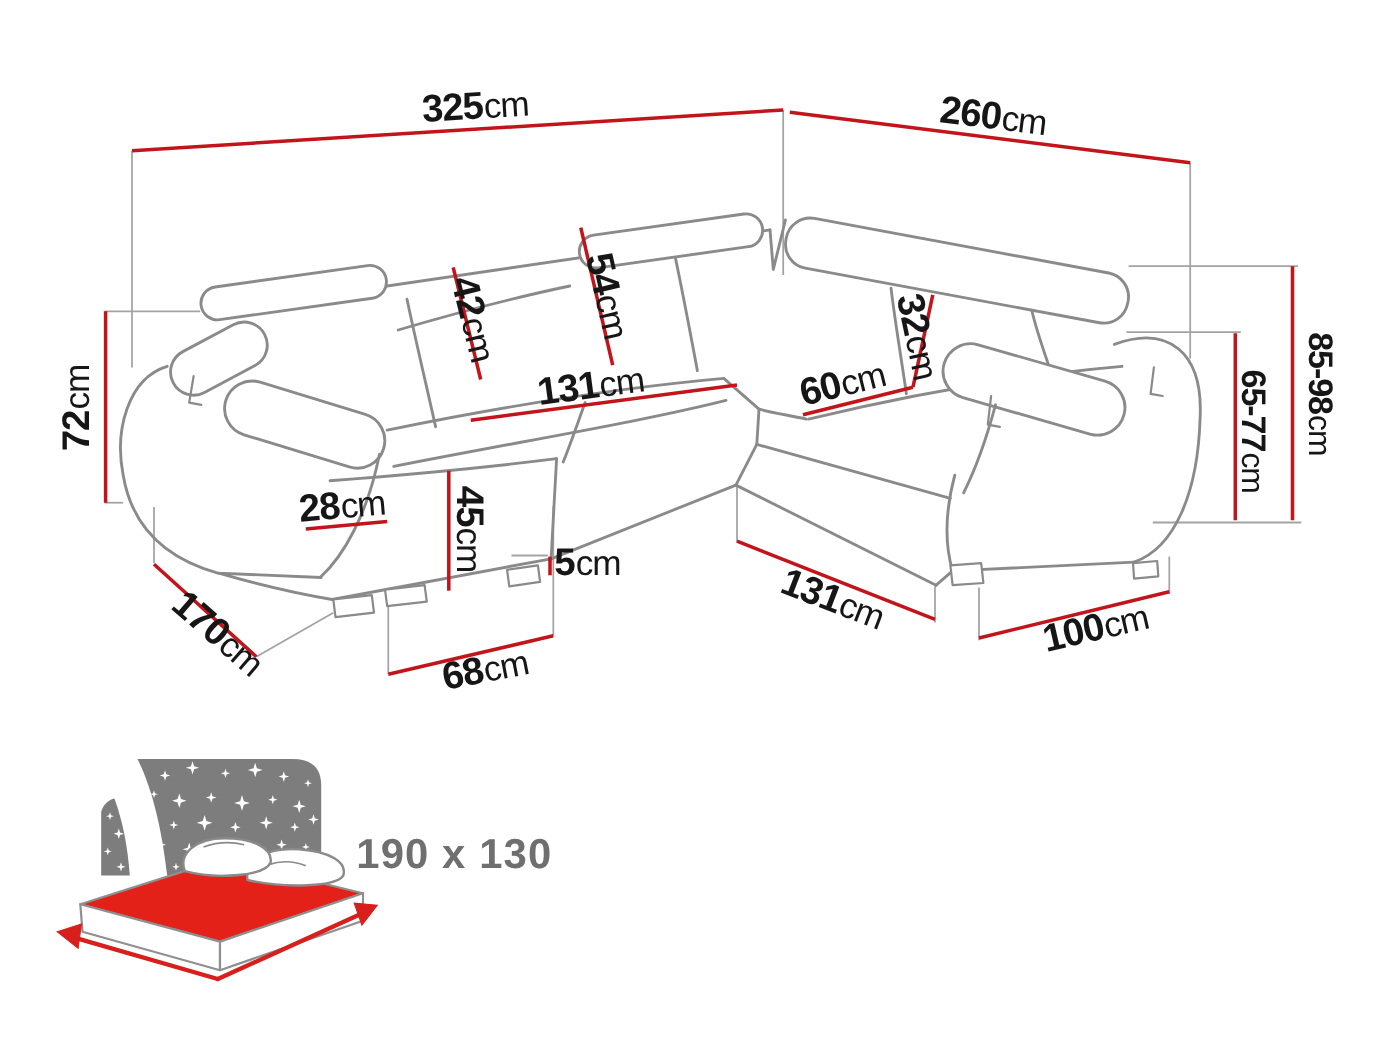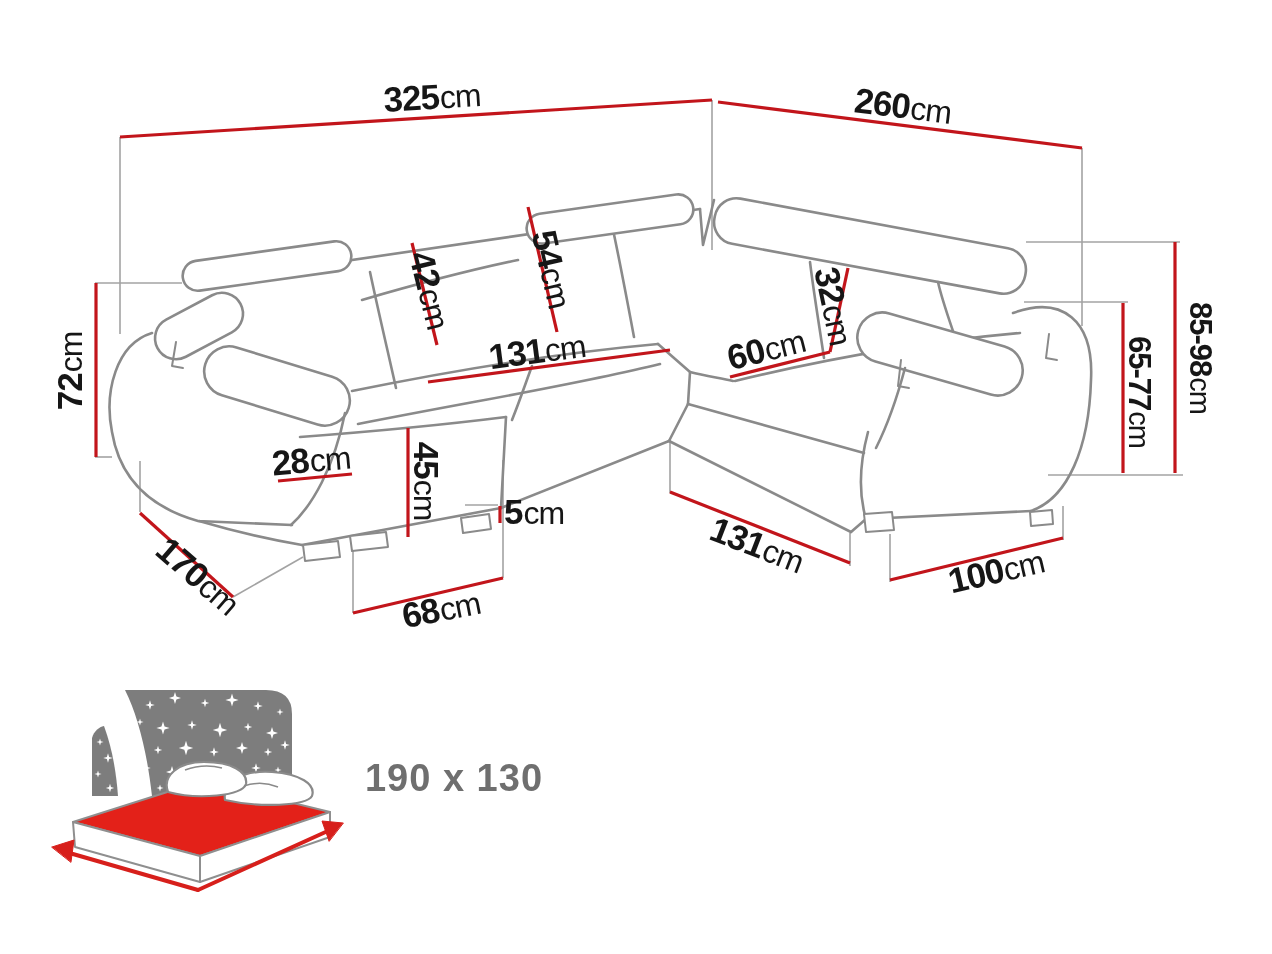--- a/index.html
+++ b/index.html
@@ -5,21 +5,21 @@
   html,body{margin:0;padding:0;background:#fff;}
   .stage{position:relative;width:1272px;height:954px;background:#ffffff;overflow:hidden;
          font-family:"Liberation Sans",sans-serif;}
   .stage svg{position:absolute;left:0;top:0;}
   
   .dim{position:absolute;display:flex;align-items:baseline;white-space:nowrap;color:#161616;}
   .dim .v{font-weight:700;font-size:35px;letter-spacing:-1px;}
   .dim .u{font-weight:400;font-size:32px;margin-left:1px;letter-spacing:-1px;}
   .dim.small .v{font-size:31px;}
   .dim.small .u{font-size:29px;}
-  .bed-label{position:absolute;color:#6f6f6f;font-weight:700;font-size:38px;letter-spacing:1px;margin-left:41px;}
+  .bed-label{position:absolute;color:#6f6f6f;font-weight:700;font-size:38px;letter-spacing:1px;}
   #L325 {left:432px;top:97px;  transform:translate(-50%,-50%) rotate(-3.5deg);}
   #L260 {left:903px;top:106px; transform:translate(-50%,-50%) rotate(7deg);}
   #L72  {left:70px; top:371px; transform:translate(-50%,-50%) rotate(-90deg);}
   #L42  {left:430px;top:290px; transform:translate(-50%,-50%) rotate(76deg);}
   #L54  {left:552px;top:269px; transform:translate(-50%,-50%) rotate(77deg);}
   #L131a{left:537px;top:351px; transform:translate(-50%,-50%) rotate(-7.5deg);}
   #L60  {left:766px;top:349px; transform:translate(-50%,-50%) rotate(-14deg);}
   #L32  {left:834px;top:306px; transform:translate(-50%,-50%) rotate(78deg);}
   #L8598{left:1200px;top:358px;transform:translate(-50%,-50%) rotate(90deg);}
   #L6577{left:1139px;top:392px;transform:translate(-50%,-50%) rotate(90deg);}

